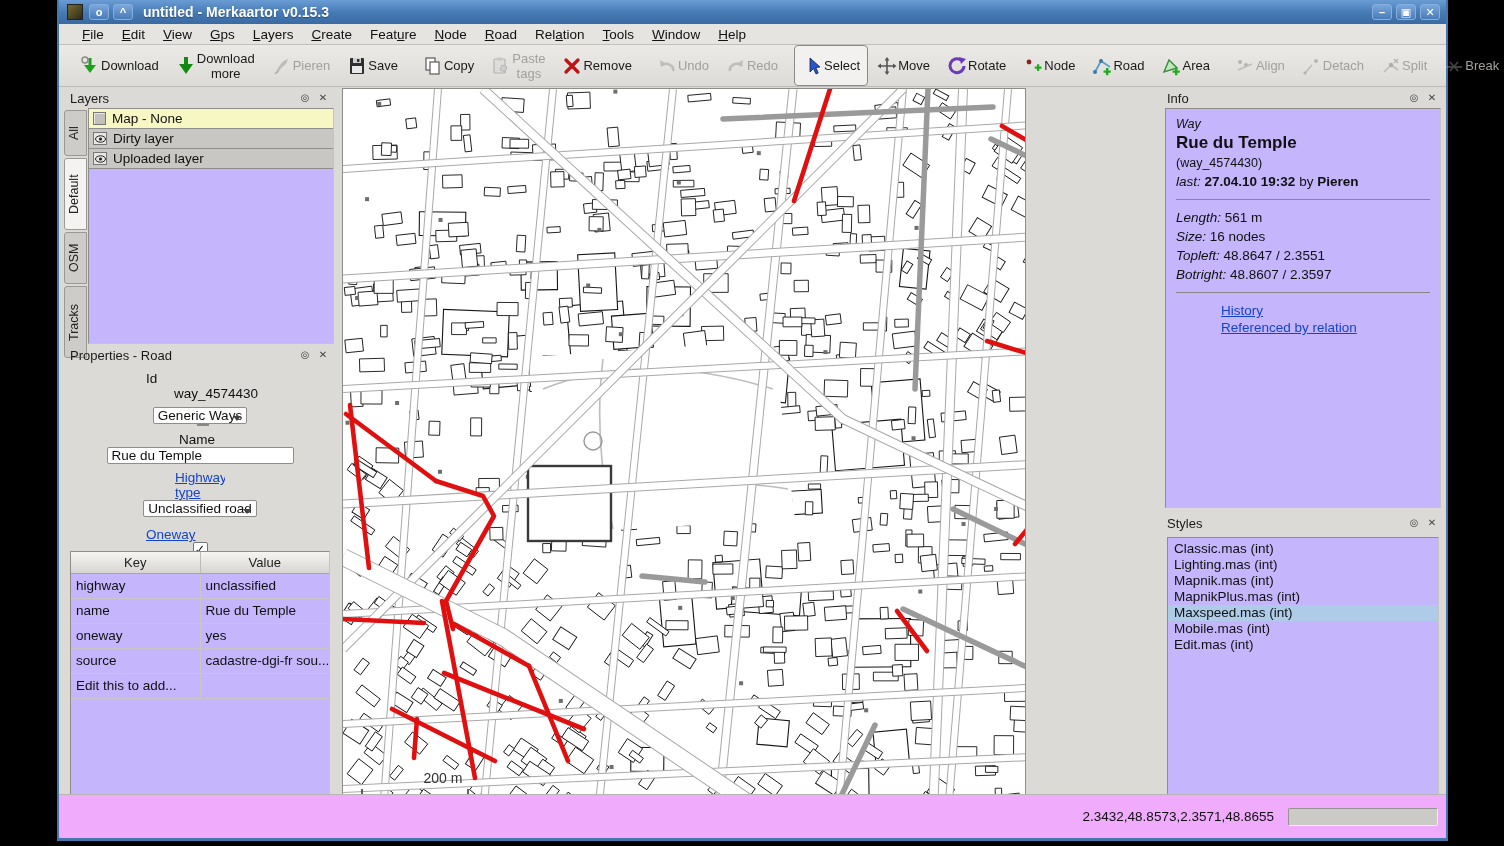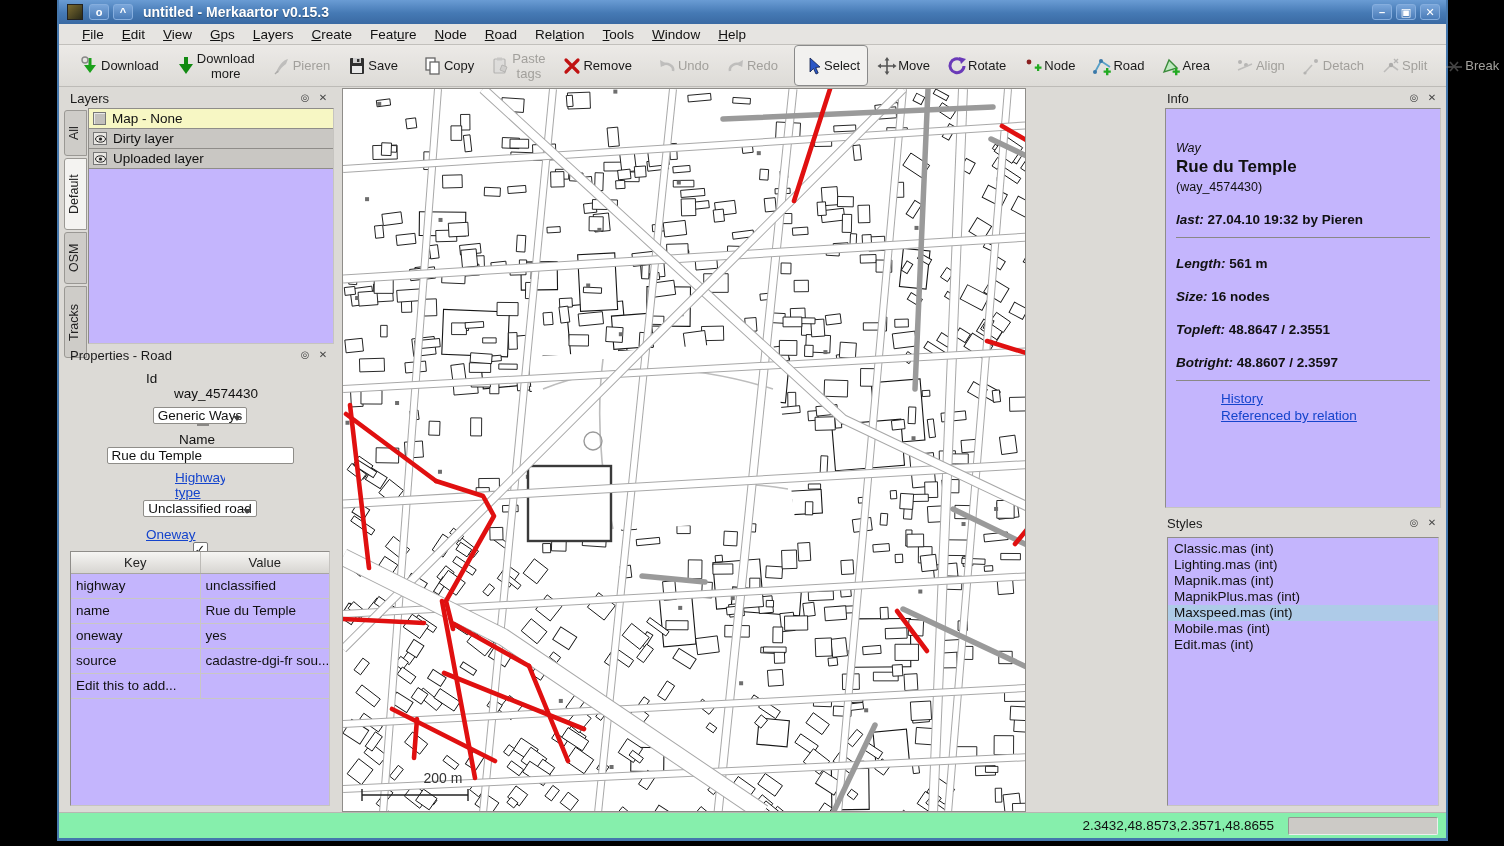--- a/index.html
+++ b/index.html
@@ -98,35 +98,35 @@
   .tg-row div:last-child { border-right:none; }
 
   
   .map-view { position:absolute; left:283px; top:88px; width:684px; height:724px;
     background:#fff; border:1px solid #8f8d89; overflow:hidden; }
 
   
   .info-panel { position:absolute; left:1102px; top:88px; width:284px; height:422px; }
   .info-body { position:absolute; left:4px; right:4px; top:20px; bottom:2px; padding:8px 10px;
     font-size:13.5px; color:#111; }
-  .info-type { font-style:italic; font-size:12.5px;margin-top:24px; }
+  .info-type { font-style:italic; font-size:12.5px; }
   .info-name { font-weight:bold; font-size:17px; margin:2px 0 3px 0; }
   .info-id { font-size:12.5px; }
-  .info-line { margin-top:18px;font-weight:bold; }
+  .info-line { margin-top:4px; }
   .info-line i { font-style:italic; }
   .info-hr { border:none; border-top:1px solid #8a8886; margin:10px 0; }
   .info-link { display:block; margin-top:2px; color:#1544cc; font-size:13.5px;margin-left:45px; }
 
   .styles-panel { position:absolute; left:1102px; top:513px; width:284px; height:299px; }
   .styles-list { position:absolute; left:6px; right:6px; top:24px; bottom:6px; padding:3px 0; }
   .style-item { font-size:13.5px; color:#111; padding:0 6px; height:16px; line-height:16px; }
   .style-item.sel { background:#aecbe8; }
 
   
-  .statusbar { position:absolute; left:0; right:0; bottom:0; height:26px; background:#86efac;
+  .statusbar { position:absolute; left:0; right:0; bottom:0; height:44px; background:#f0abfc;
     border-top:1px solid #b8b6b2; display:flex; align-items:center; justify-content:flex-end;padding-left:40px; }
   .coords { font-size:13.5px; color:#111; margin-right:14px; }
   .progress-inset { width:150px; height:18px; margin-right:8px; background:#cccac6;
     border:1px solid #979591; border-bottom-color:#eee; border-right-color:#eee; border-radius:2px; }
 </style>
 </head>
 <body>
 
 <div class="window">
 

